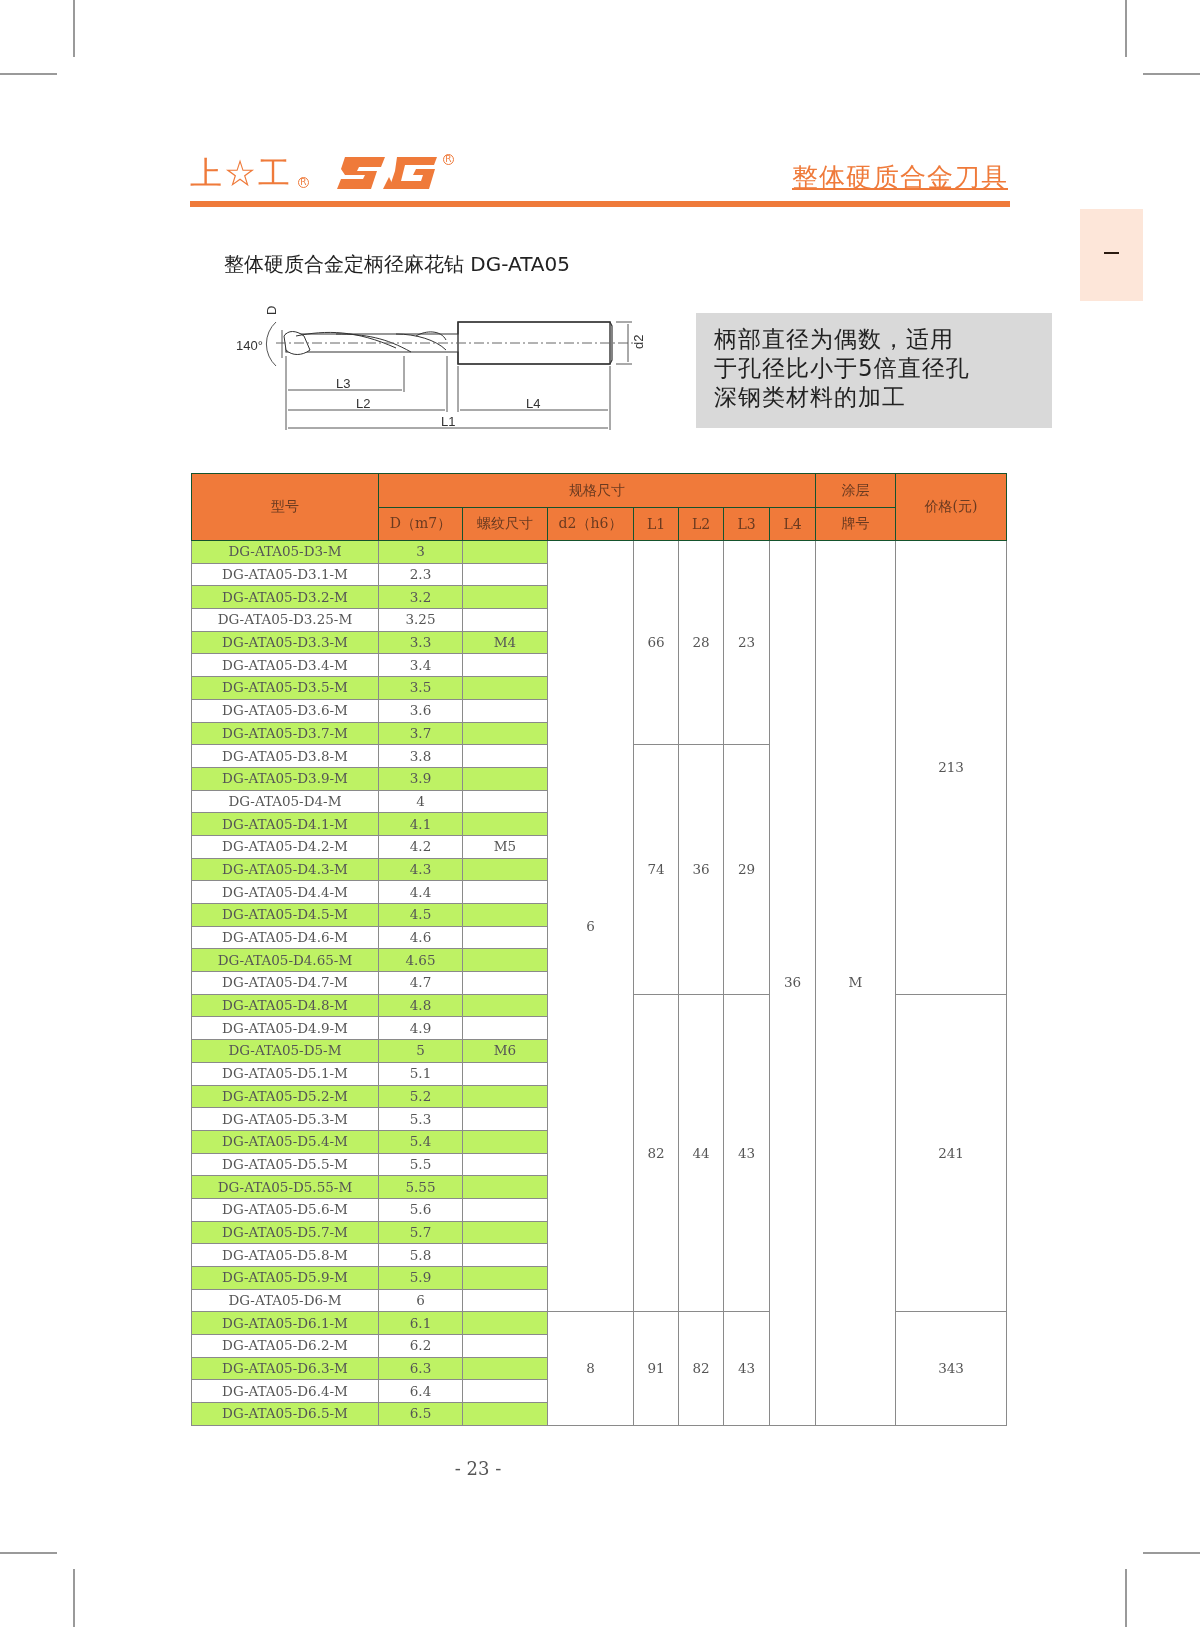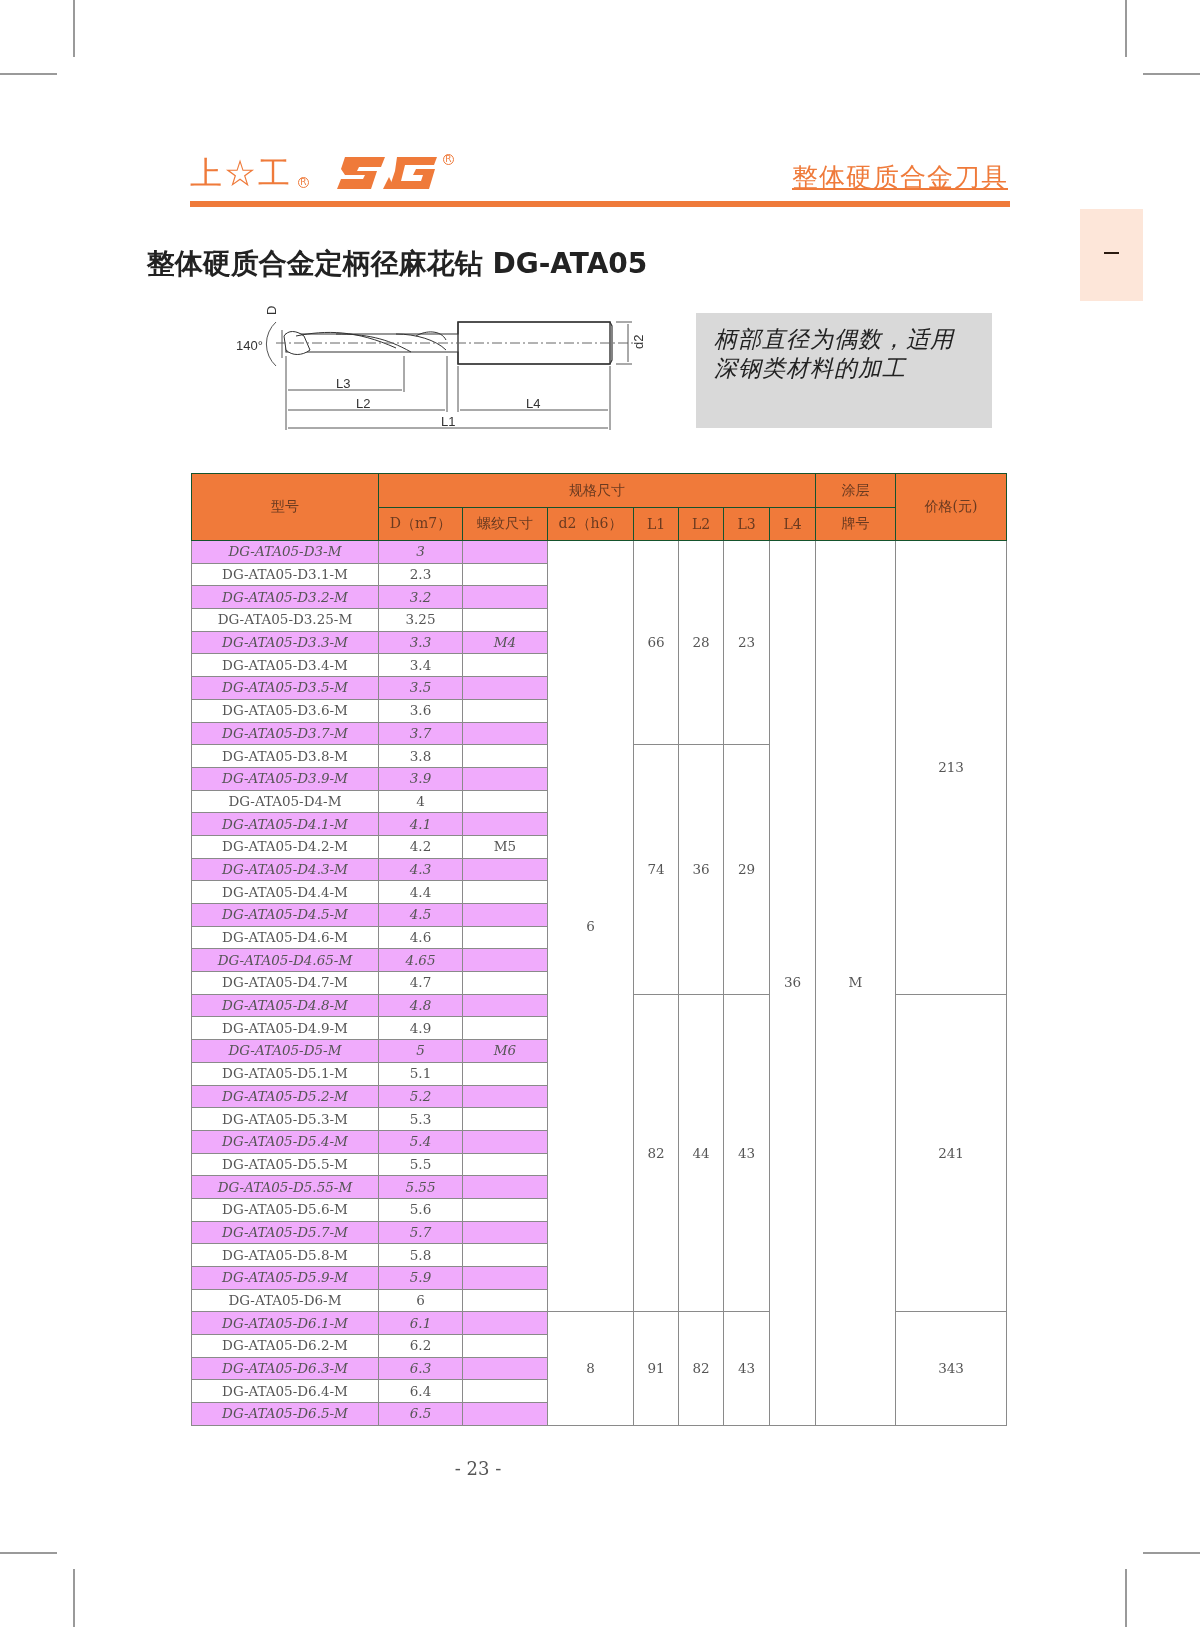--- a/index.html
+++ b/index.html
@@ -9,29 +9,29 @@
   }
   .crop { position:absolute; background:#9a9a9a; }
   .logo-wrap { position:absolute; left:190px; top:152px; height:42px; display:flex; align-items:center; gap:6px; }
   .logo-cn { color:#ef7a3a; font-size:32px; letter-spacing:2px; font-family:"DejaVu Serif", serif; line-height:42px; }
   .reg { font-size:9px; color:#ef7a3a; border:1px solid #ef7a3a; border-radius:50%; width:9px; height:9px; line-height:9px; text-align:center; display:inline-block; align-self:flex-end; margin-bottom:6px; }
   .logo-sg { display:flex; align-items:center; margin-left:22px; }
   .header-title { position:absolute; right:192px; top:160px; color:#ef7a3a; font-size:26px; line-height:34px; letter-spacing:1px;text-decoration:underline; }
   .header-rule { position:absolute; left:190px; top:201px; width:820px; height:6px; background:#ef7a3a; }
   .side-tab { position:absolute; left:1080px; top:209px; width:63px; height:92px; background:#fde6d9; }
   .side-tab span { position:absolute; left:24px; top:43px; width:15px; height:2px; background:#2a1a10; }
-  .page-title { position:absolute; left:0; width:1004px; top:244px; text-align:center; font-size:28px; color:#222; line-height:40px;font-weight:bold; }
+  .page-title { position:absolute; left:0; width:1004px; top:244px; text-align:center; font-size:20px; color:#222; line-height:40px; }
   .page-title span { margin-left:-210px; display:inline-block; }
   .diagram { position:absolute; left:236px; top:300px; width:410px; height:140px; }
-  .note-box { position:absolute; left:696px; top:313px; width:296px; height:115px; background:#d9d9d9; box-sizing:border-box; padding:12px 0 0 18px;font-style:italic; }
+  .note-box { position:absolute; left:696px; top:313px; width:356px; height:115px; background:#d9d9d9; box-sizing:border-box; padding:12px 0 0 18px; }
   .note-box div { font-size:23px; line-height:29px; color:#222; letter-spacing:1px; }
   table.spec { position:absolute; left:191px; top:473px; border-collapse:collapse; table-layout:fixed; width:815px; font-family:"DejaVu Serif", "Liberation Serif", serif; font-size:13.5px; color:#555; }
   table.spec th { background:#f07a3a; color:#6a3a20; font-weight:normal; border:1px solid #14532d; font-size:14px; padding:0; text-align:center; }
   table.spec td { border:1px solid #8a8a8a; padding:0; text-align:center; height:21.7px; line-height:21px; white-space:nowrap; }
-  table.spec tr.g td.z { background:#f0abfc;font-style:italic; }
+  table.spec tr.g td.z { background:#bef264; }
   .pageno { position:absolute; left:0; width:956px; top:1458px; text-align:center; font-family:"DejaVu Serif", serif; font-size:18px; color:#555; }
 </style>
 </head>
 <body>
 
 <div class="crop" style="left:73px;top:0;width:2px;height:57px;"></div>
 <div class="crop" style="left:0;top:73px;width:57px;height:2px;"></div>
 <div class="crop" style="left:1125px;top:0;width:2px;height:57px;"></div>
 <div class="crop" style="left:1143px;top:73px;width:57px;height:2px;"></div>
 <div class="crop" style="left:0;top:1552px;width:57px;height:2px;"></div>
@@ -89,20 +89,21 @@
       <text x="290" y="108">L4</text>
       <text x="205" y="126">L1</text>
       <text x="31" y="14" transform="rotate(-90 36 10)">D</text>
       <text x="396" y="48" transform="rotate(-90 402 43)">d2</text>
     </g>
   </svg>
 </div>
 
 <div class="note-box">
   <div>柄部直径为偶数，适用</div>
+  <div>于孔径比小于5倍直径孔</div>
   <div>深钢类材料的加工</div>
 </div>
 
 <table class="spec">
   <colgroup>
     <col style="width:187px">
       <col style="width:84px">
       <col style="width:85px">
       <col style="width:86px">
     <col style="width:45px">

